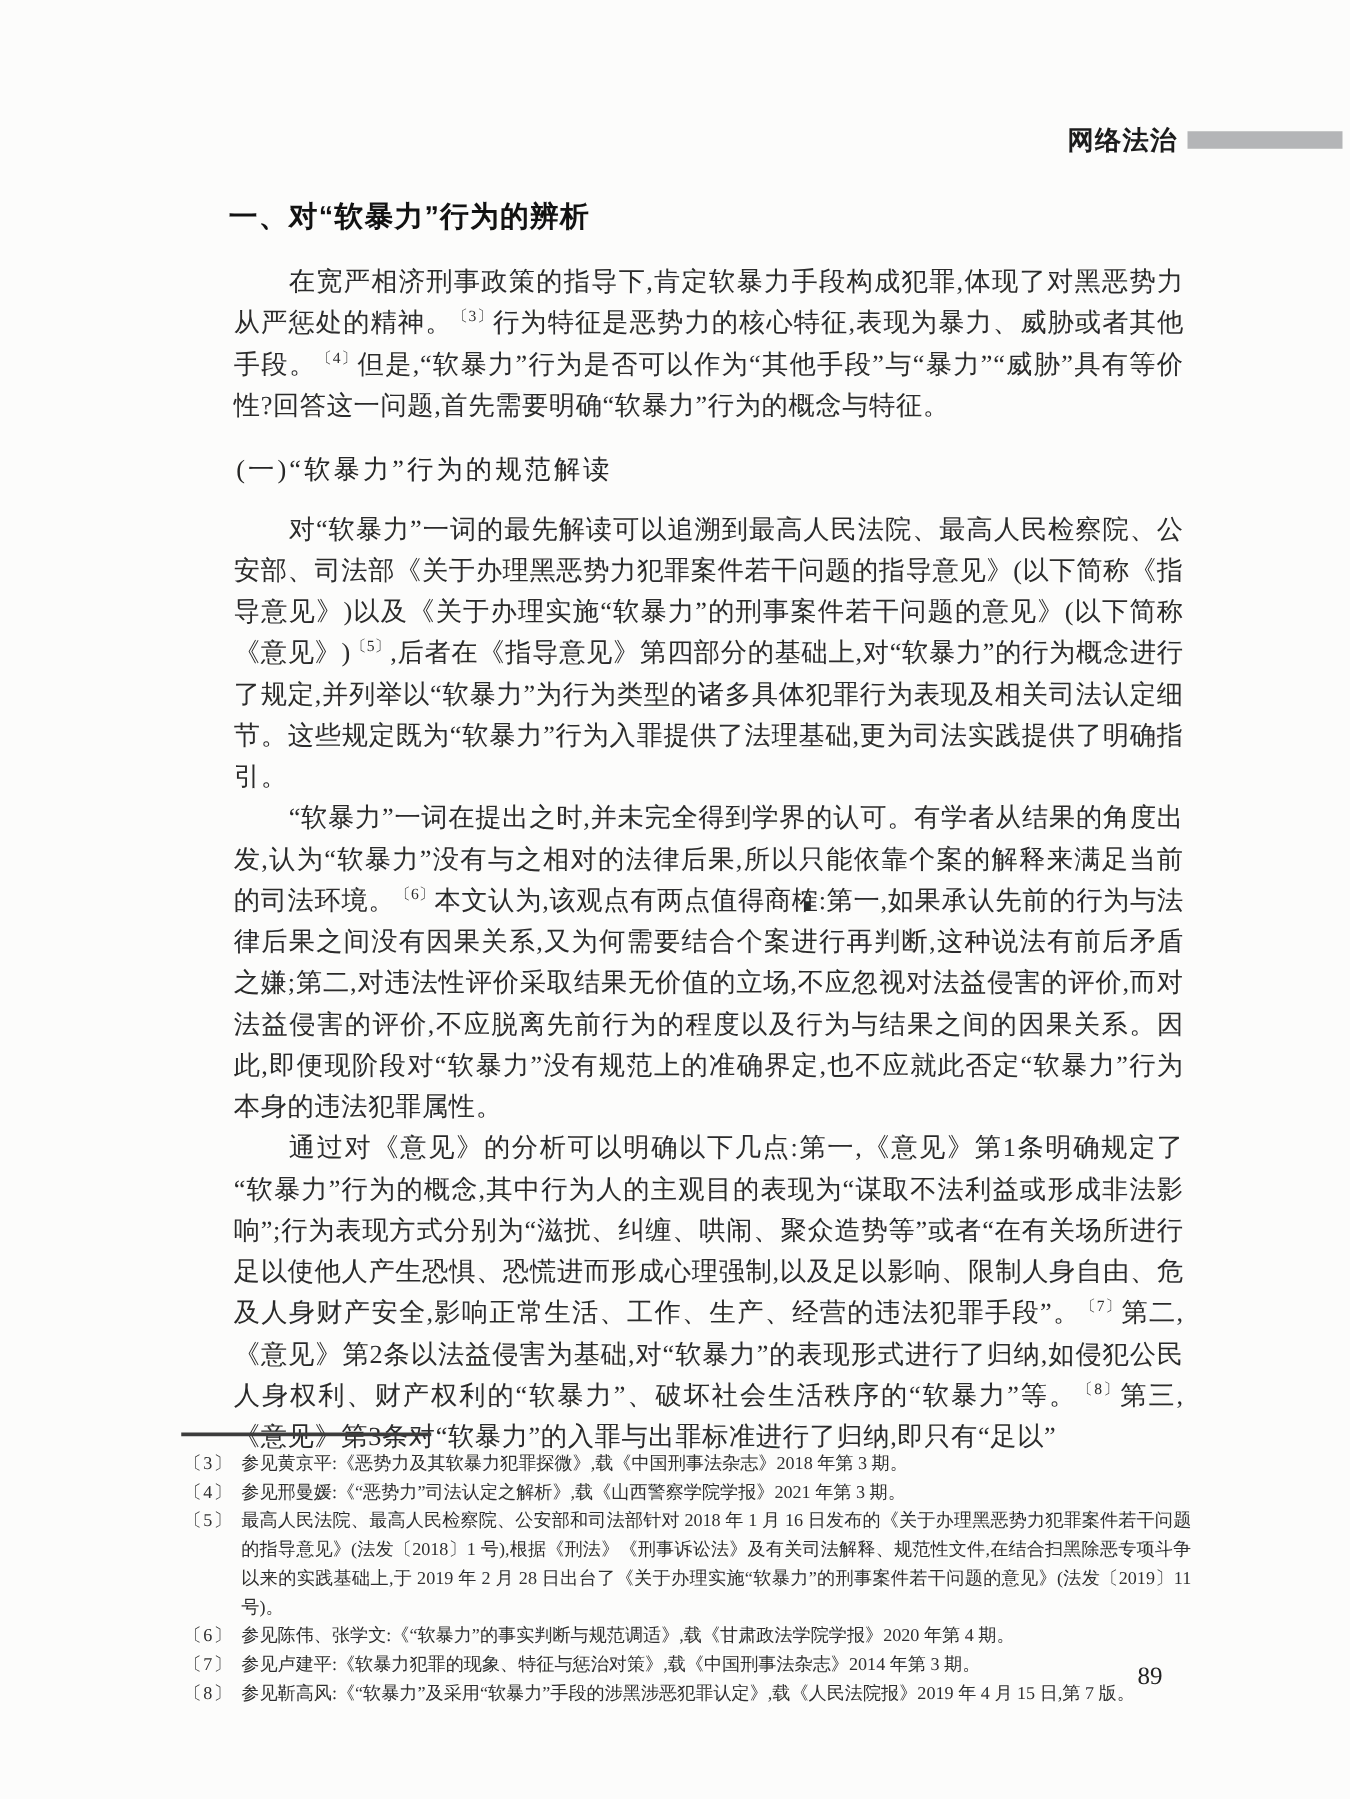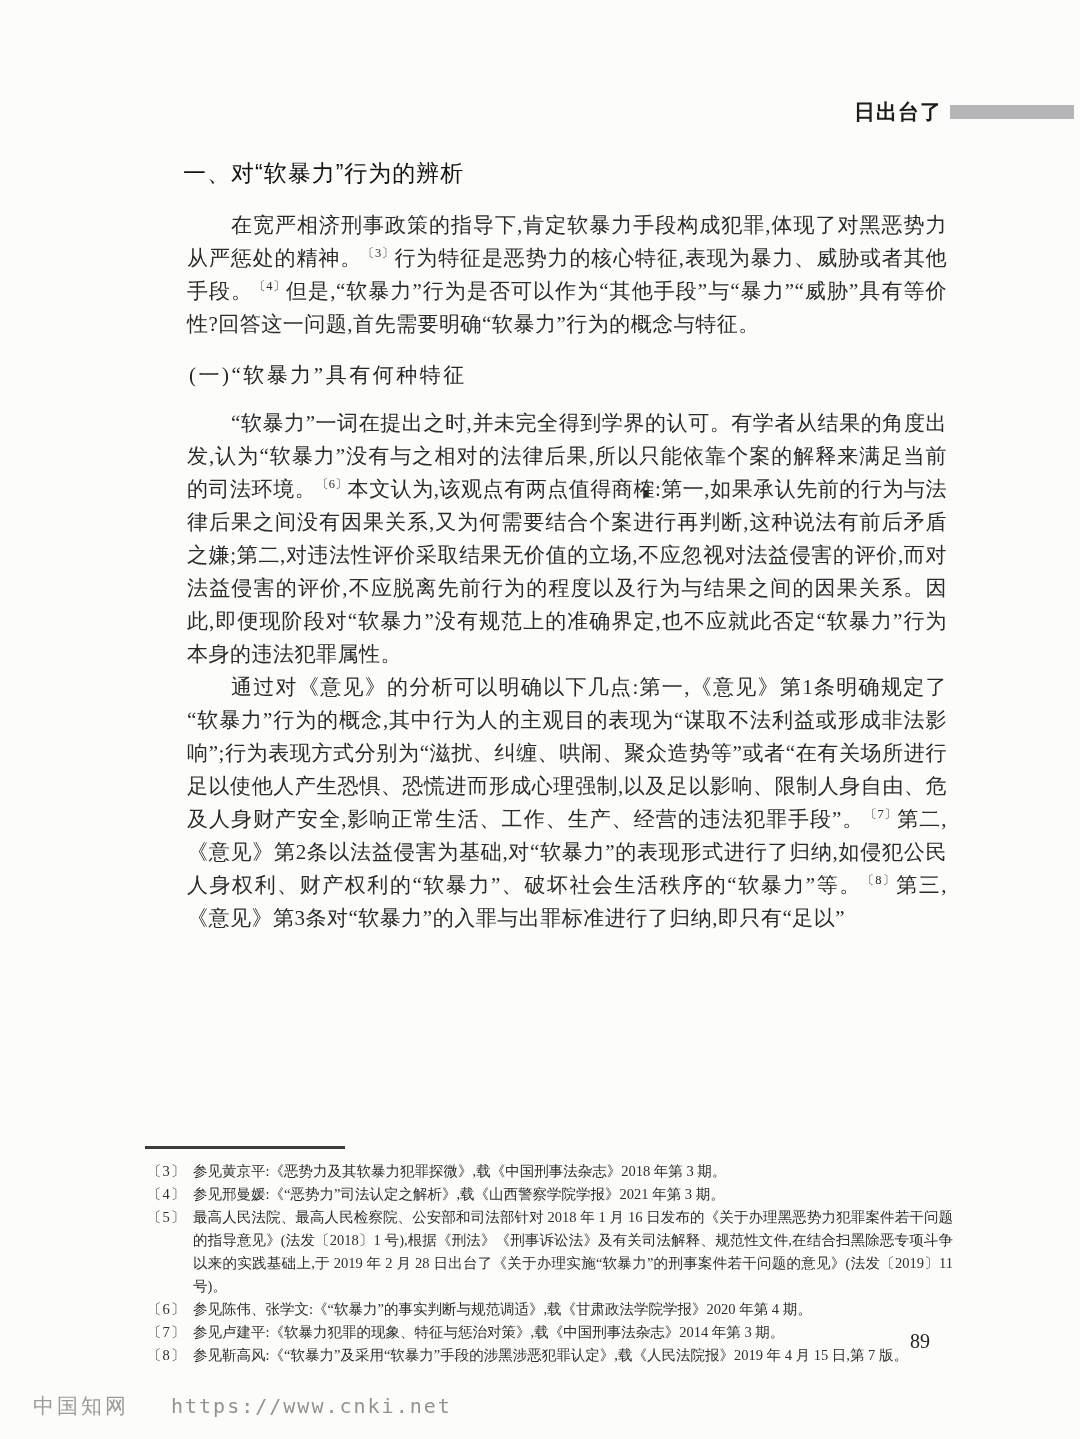--- a/index.html
+++ b/index.html
@@ -55,21 +55,21 @@
   .indent { text-indent: 44px; margin-left: 42px; }
   .body sup.fnref {
     font-size: 12.5px;
     line-height: 0;
     vertical-align: super;
     letter-spacing: 0;
   }
   .section-title {
     margin: 26px 0 22px 38px;
     font-family: "Liberation Sans", "DejaVu Sans", sans-serif;
-    font-weight: normal;
+    font-weight: bold;
     font-size: 23px;
     line-height: 28px;
     color: #121212;
     letter-spacing: 1px;
   }
   .subsection-title {
     margin: 20px 0 18px 44px;
     font-size: 21px;
     line-height: 28px;
     font-weight: normal;
@@ -136,28 +136,29 @@
     letter-spacing: 2px;
     color: #929292;
   }
 </style>
 </head>
 <body>
 
 <div class="page">
 
   <div class="running-head">
-    <span class="label">日出台了</span>
+    <span class="label">网络法治</span>
     <span class="bar"></span>
   </div>
 
   <div class="content">
     <h2 class="section-title">一、对“软暴力”行为的辨析</h2>
     <p class="body indent">在宽严相济刑事政策的指导下,肯定软暴力手段构成犯罪,体现了对黑恶势力从严惩处的精神。<sup class="fnref">〔3〕</sup>行为特征是恶势力的核心特征,表现为暴力、威胁或者其他手段。<sup class="fnref">〔4〕</sup>但是,“软暴力”行为是否可以作为“其他手段”与“暴力”“威胁”具有等价性?回答这一问题,首先需要明确“软暴力”行为的概念与特征。</p>
-    <h3 class="subsection-title">(一)“软暴力”具有何种特征</h3>
+    <h3 class="subsection-title">(一)“软暴力”行为的规范解读</h3>
+    <p class="body indent">对“软暴力”一词的最先解读可以追溯到最高人民法院、最高人民检察院、公安部、司法部《关于办理黑恶势力犯罪案件若干问题的指导意见》(以下简称《指导意见》)以及《关于办理实施“软暴力”的刑事案件若干问题的意见》(以下简称《意见》)<sup class="fnref">〔5〕</sup>,后者在《指导意见》第四部分的基础上,对“软暴力”的行为概念进行了规定,并列举以“软暴力”为行为类型的诸多具体犯罪行为表现及相关司法认定细节。这些规定既为“软暴力”行为入罪提供了法理基础,更为司法实践提供了明确指引。</p>
     <p class="body indent">“软暴力”一词在提出之时,并未完全得到学界的认可。有学者从结果的角度出发,认为“软暴力”没有与之相对的法律后果,所以只能依靠个案的解释来满足当前的司法环境。<sup class="fnref">〔6〕</sup>本文认为,该观点有两点值得商榷:第一,如果承认先前的行为与法律后果之间没有因果关系,又为何需要结合个案进行再判断,这种说法有前后矛盾之嫌;第二,对违法性评价采取结果无价值的立场,不应忽视对法益侵害的评价,而对法益侵害的评价,不应脱离先前行为的程度以及行为与结果之间的因果关系。因此,即便现阶段对“软暴力”没有规范上的准确界定,也不应就此否定“软暴力”行为本身的违法犯罪属性。</p>
     <p class="body indent">通过对《意见》的分析可以明确以下几点:第一,《意见》第1条明确规定了“软暴力”行为的概念,其中行为人的主观目的表现为“谋取不法利益或形成非法影响”;行为表现方式分别为“滋扰、纠缠、哄闹、聚众造势等”或者“在有关场所进行足以使他人产生恐惧、恐慌进而形成心理强制,以及足以影响、限制人身自由、危及人身财产安全,影响正常生活、工作、生产、经营的违法犯罪手段”。<sup class="fnref">〔7〕</sup>第二,《意见》第2条以法益侵害为基础,对“软暴力”的表现形式进行了归纳,如侵犯公民人身权利、财产权利的“软暴力”、破坏社会生活秩序的“软暴力”等。<sup class="fnref">〔8〕</sup>第三,《意见》第3条对“软暴力”的入罪与出罪标准进行了归纳,即只有“足以”</p>
   </div>
 
   <div class="fn-sep"></div>
 
   <div class="footnotes">
     <div class="fn-row">
       <span class="fn-marker">〔3〕</span>
       <span class="fn-text">参见黄京平:《恶势力及其软暴力犯罪探微》,载《中国刑事法杂志》2018 年第 3 期。</span>
@@ -179,18 +180,14 @@
       <span class="fn-text">参见卢建平:《软暴力犯罪的现象、特征与惩治对策》,载《中国刑事法杂志》2014 年第 3 期。</span>
     </div>
     <div class="fn-row">
       <span class="fn-marker">〔8〕</span>
       <span class="fn-text">参见靳高风:《“软暴力”及采用“软暴力”手段的涉黑涉恶犯罪认定》,载《人民法院报》2019 年 4 月 15 日,第 7 版。</span>
     </div>
   </div>
 
   <div class="page-number">89</div>
 
-  <div class="watermark">
-    <span class="brand">中国知网</span>
-    <span class="url">https://www.cnki.net</span>
-  </div>
 
 </div>
 
 </body></html>

